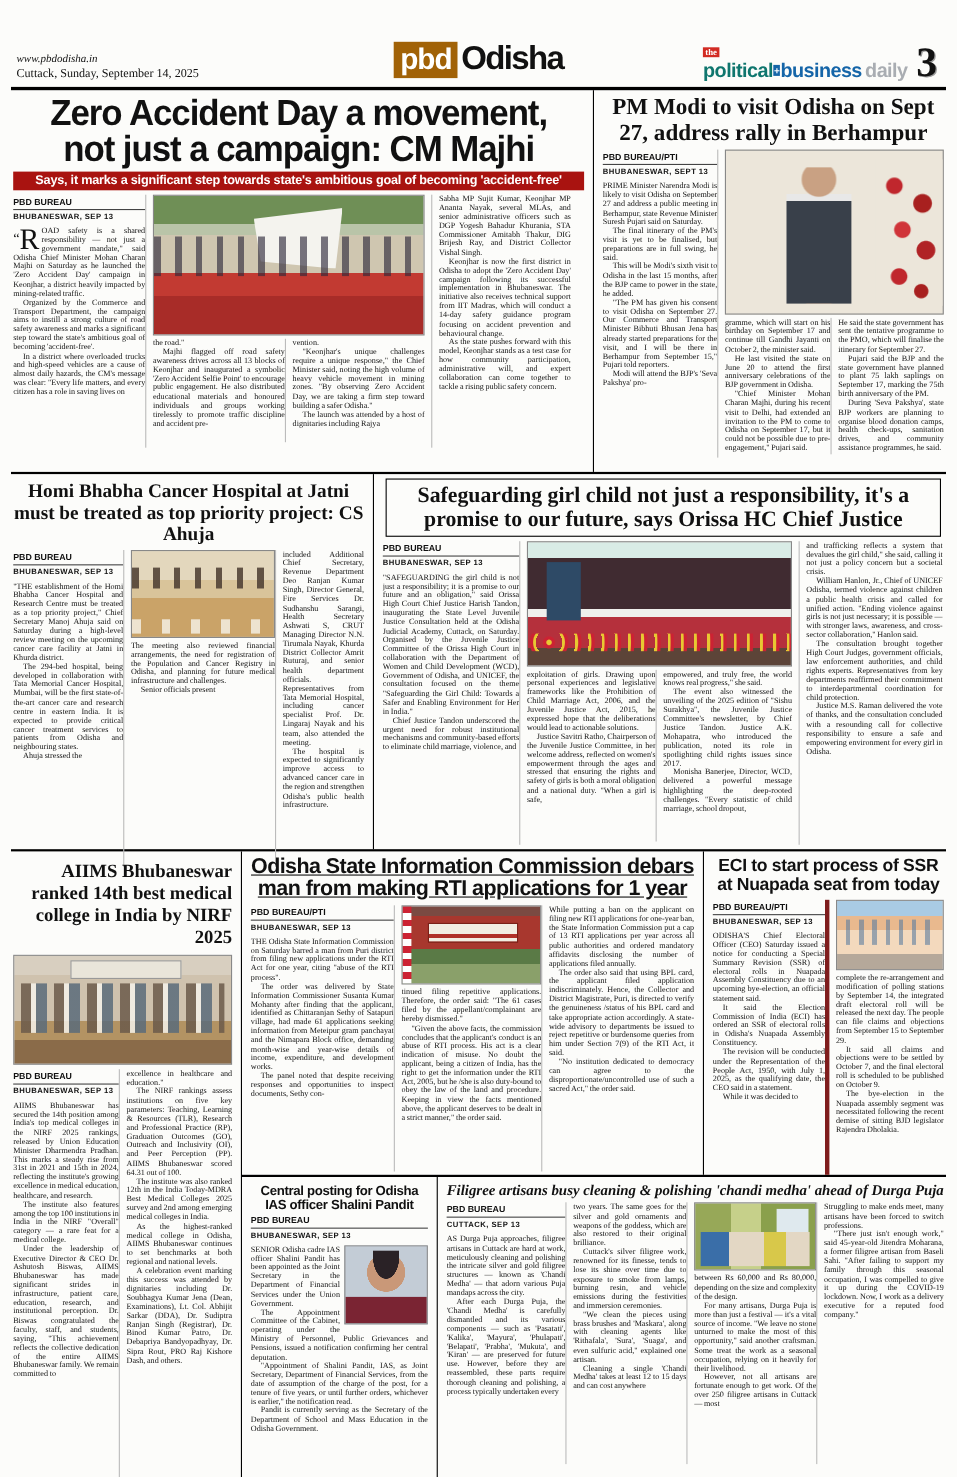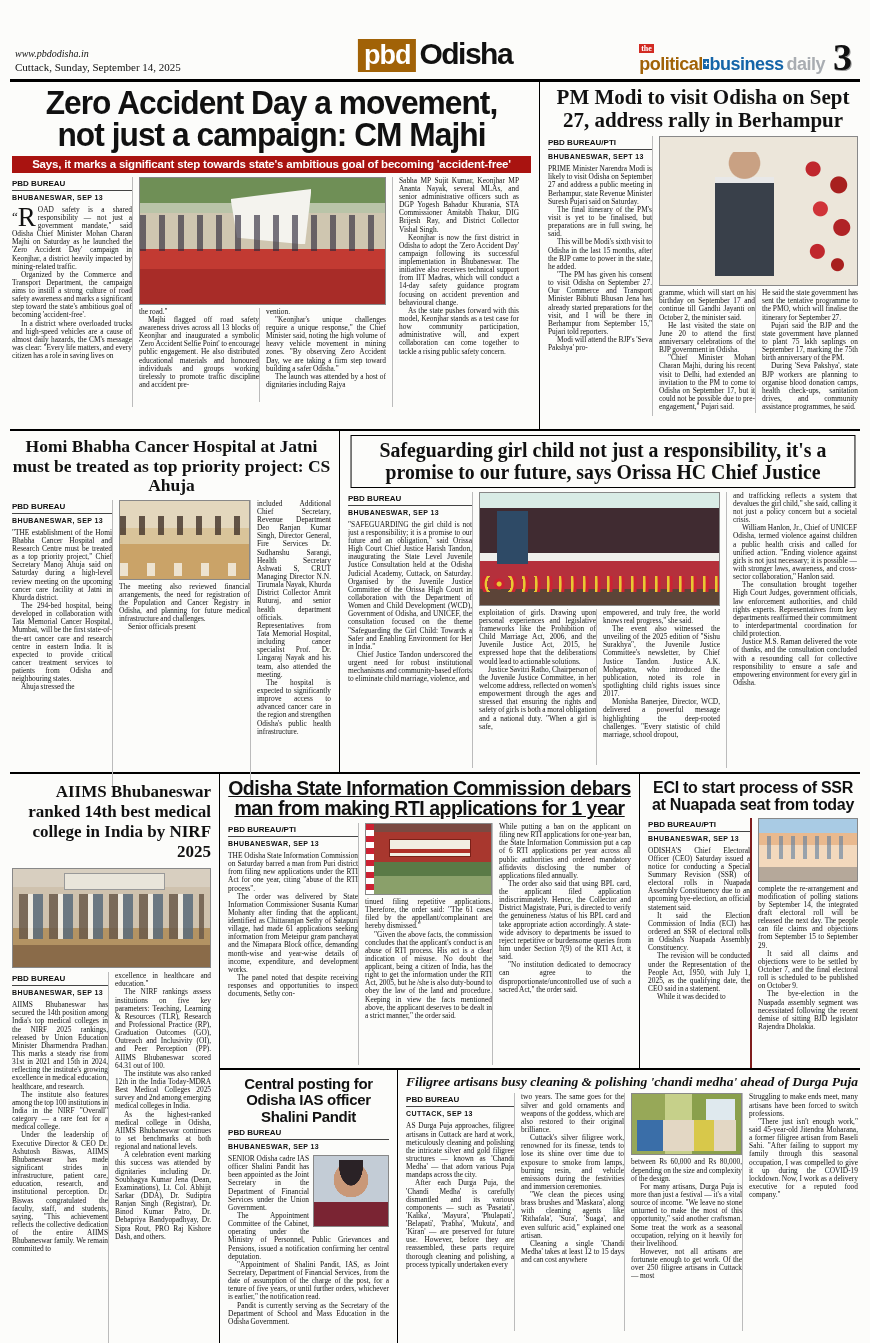--- a/index.html
+++ b/index.html
@@ -13,21 +13,21 @@
   .mh-date{font-size:11px;margin-top:2px;}
   .mh-logo{position:absolute;left:50%;transform:translateX(-50%);bottom:8px;white-space:nowrap;}
   .pbd-box{background:#a16207;color:#fff;font-family:"Liberation Sans",sans-serif;
            font-weight:bold;font-size:27px;padding:1px 6px 2px;letter-spacing:-1px;}
   .odisha-word{font-family:"Liberation Sans",sans-serif;font-weight:bold;font-size:30px;
            letter-spacing:-1.5px;margin-left:3px;}
   .mh-brand{position:absolute;right:8px;bottom:6px;display:flex;align-items:flex-end;gap:8px;}
   .brand-the{display:inline-block;background:#d22b23;color:#fff;font-family:Liberation Serif, serif;
            font-weight:bold;font-size:8px;padding:0 2px;margin-bottom:1px;}
   .brand-line{font-family:"Liberation Sans",sans-serif;font-weight:bold;font-size:18px;letter-spacing:-0.5px;line-height:1;}
-  .brand-pol{color:#a16207;text-align:right;}
+  .brand-pol{color:#0f766e;text-align:right;}
   .brand-plus{background:#1565a8;color:#fff;font-size:9px;padding:0 1px;vertical-align:3px;}
   .brand-bus{color:#1565a8;}
   .brand-daily{color:#a9adb2;font-weight:bold;margin-left:3px;}
   .page-no{font-family:"Liberation Serif",serif;font-weight:bold;font-size:38px;line-height:.85;text-shadow:1px 1px 0 #999;}
   
   .by{font-family:"Liberation Sans",sans-serif;font-weight:bold;font-size:8px;
       border-bottom:1px solid #444;padding-bottom:2px;margin:2px 0 3px;}
   .dl{font-family:"Liberation Sans",sans-serif;font-weight:bold;font-size:7px;
       letter-spacing:.4px;margin-bottom:5px;}
   .col p{margin:0;text-indent:9px;font-size:7.4px;line-height:1.1;text-align:justify;word-spacing:-.3px;}
@@ -136,21 +136,21 @@
        text-align:center;line-height:1.08;margin:3px 0 4px;}
   .bodyG{display:flex;height:250px;}
   .g-c1{width:102px;}
   .g-c2{flex:1;box-sizing:border-box;}
   .ph-eci{height:64px;margin-bottom:3px;
      background:linear-gradient(#a9cbe4 0 22%,#e9b98e 22% 42%,#f3d9bd 42% 78%,#b5a89a 78% 100%);}
   .ph-eci::before{content:"";position:absolute;left:8%;right:8%;top:28%;height:38%;opacity:.6;
      background:repeating-linear-gradient(90deg,#5b7da0 0 4px,transparent 4px 12px);}
   .row32{display:flex;flex:1;}
   .artH{width:178px;border-right:1px solid #000;padding:4px 8px 0 8px;box-sizing:border-box;}
-  .hlH{font-family:"Liberation Sans",sans-serif;font-weight:bold;font-size:15px;letter-spacing:-.3px;
+  .hlH{font-family:"Liberation Sans",sans-serif;font-weight:bold;font-size:12px;letter-spacing:-.3px;
        text-align:center;line-height:1.1;margin:2px 0 3px;}
   .h-body{overflow:hidden;height:222px;}
   .h-body p{margin:0;text-indent:9px;font-size:7.4px;line-height:1.1;text-align:justify;word-spacing:-.3px;}
   .h-body > p:first-of-type{text-indent:0;}
   .ph-pandit{float:right;width:76px;height:72px;margin:0 0 3px 4px;background:#c3ccd6;}
   .ph-pandit::before{content:"";position:absolute;left:22%;top:6%;width:56%;height:58%;
      background:radial-gradient(ellipse at 50% 12%,#2a2226 0 40%,transparent 41%),
                 radial-gradient(ellipse at 50% 48%,#c99878 0 58%,transparent 59%);}
   .ph-pandit::after{content:"";position:absolute;left:0;right:0;bottom:0;height:34%;background:#7a2433;}
   .artI{flex:1;padding:4px 2px 0 8px;box-sizing:border-box;}
@@ -365,41 +365,41 @@
                 </div>
             </div>
             <div class="f-c2 colwrap" style="padding-left:6px;border-left:1px solid #bbb;">
               <div class="photo ph-rti"></div>
               <div class="col" style="height:166px;">
                   <p>tinued filing repetitive applications. Therefore, the order said: "The 61 cases filed by the appellant/complainant are hereby dismissed."</p>
                   <p>"Given the above facts, the commission concludes that the applicant's conduct is an abuse of RTI process. His act is a clear indication of misuse. No doubt the applicant, being a citizen of India, has the right to get the information under the RTI Act, 2005, but he /she is also duty-bound to obey the law of the land and procedure. Keeping in view the facts mentioned above, the applicant deserves to be dealt in a strict manner," the order said.</p>
                 </div>
             </div>
             <div class="f-c3 col">
-                <p>While putting a ban on the applicant on filing new RTI applications for one-year ban, the State Information Commission put a cap of 6 RTI applications per year across all public authorities and ordered mandatory affidavits disclosing the number of applications filed annually.</p>
+                <p>While putting a ban on the applicant on filing new RTI applications for one-year ban, the State Information Commission put a cap of 13 RTI applications per year across all public authorities and ordered mandatory affidavits disclosing the number of applications filed annually.</p>
                 <p>The order also said that using BPL card, the applicant filed application indiscriminately. Hence, the Collector and District Magistrate, Puri, is directed to verify the genuineness /status of his BPL card and take appropriate action accordingly. A state-wide advisory to departments be issued to reject repetitive or burdensome queries from him under Section 7(9) of the RTI Act, it said.</p>
                 <p>"No institution dedicated to democracy can agree to the disproportionate/uncontrolled use of such a sacred Act," the order said.</p>
               </div>
           </div>
         </section>
 
         <section class="artG">
           <h2 class="hlG">ECI to start process of SSR at Nuapada seat from today</h2>
           <div class="bodyG cols">
             <div class="g-c1 colwrap">
               <div class="by">PBD BUREAU/PTI</div>
               <div class="dl">BHUBANESWAR, SEP 13</div>
               <div class="col">
                   <p>ODISHA'S Chief Electoral Officer (CEO) Saturday issued a notice for conducting a Special Summary Revision (SSR) of electoral rolls in Nuapada Assembly Constituency due to an upcoming bye-election, an official statement said.</p>
                   <p>It said the Election Commission of India (ECI) has ordered an SSR of electoral rolls in Odisha's Nuapada Assembly Constituency.</p>
                   <p>The revision will be conducted under the Representation of the People Act, 1950, with July 1, 2025, as the qualifying date, the CEO said in a statement.</p>
                   <p>While it was decided to</p>
                 </div>
             </div>
-            <div class="g-c2 colwrap" style="padding-left:6px;border-left:2px solid #7f1d1d;">
+            <div class="g-c2 colwrap" style="padding-left:6px;border-left:4px solid #7f1d1d;">
               <div class="photo ph-eci"></div>
               <div class="col" style="height:180px;">
                   <p>complete the re-arrangement and modification of polling stations by September 14, the integrated draft electoral roll will be released the next day. The people can file claims and objections from September 15 to September 29.</p>
                   <p>It said all claims and objections were to be settled by October 7, and the final electoral roll is scheduled to be published on October 9.</p>
                   <p>The bye-election in the Nuapada assembly segment was necessitated following the recent demise of sitting BJD legislator Rajendra Dholakia.</p>
                 </div>
             </div>
           </div>
         </section>
       </div>

